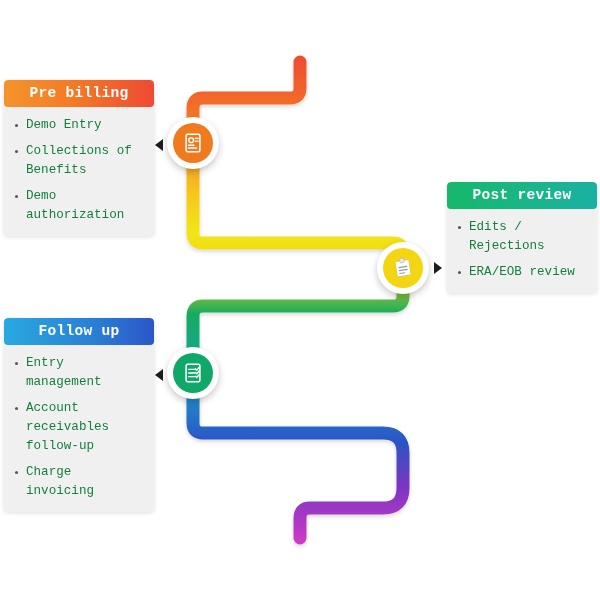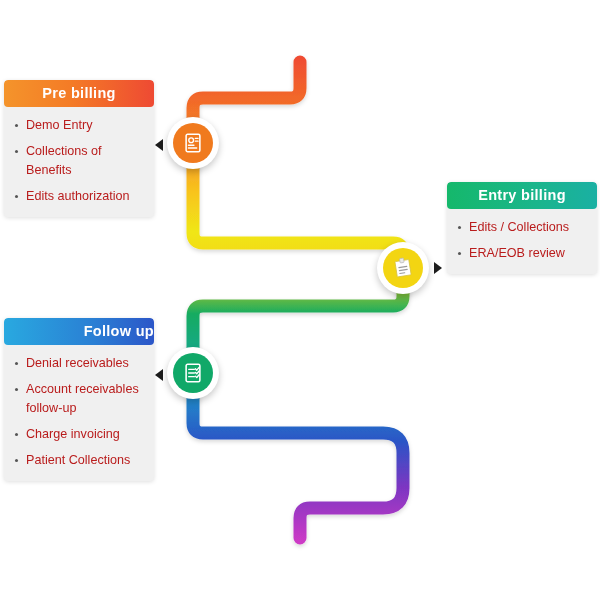--- a/index.html
+++ b/index.html
@@ -3,21 +3,21 @@
 <meta charset="utf-8">
 <style>
   html,body{margin:0;padding:0;}
   body{
     width:600px;height:600px;
     background:#ffffff;
     font-family:"Liberation Sans", sans-serif;
     position:relative;
     overflow:hidden;
   }
-  #stage{position:absolute;inset:0;width:520px;height:600px;}
+  #stage{position:absolute;inset:0;width:520px;height:600px;font-family:Liberation Mono, monospace;}
 
   
   #flow-svg{position:absolute;left:0;top:0;width:600px;height:600px;}
 
   
   .node{
     position:absolute;
     width:52px;height:52px;
     border-radius:50%;
     background:#ffffff;
@@ -62,40 +62,40 @@
   .panel-body ul{
     list-style:none;
     margin:0;padding:0;
   }
   .panel-body li{
     position:relative;
     padding-left:13px;
     margin:0 0 7px 0;
     font-size:12.6px;
     line-height:19px;
-    color:#b91c1c;
+    color:#15803d;
   }
   .panel-body li:last-child{margin-bottom:0;}
   .panel-body li:before{
     content:"";
     position:absolute;
     left:2px;top:8px;
     width:3px;height:3px;
     border-radius:50%;
     background:#555;
   }
 
   #panel-pre{left:4px;top:80px;width:150px;}
   #panel-pre .panel-header{background:linear-gradient(90deg,#f4942b 0%,#f47b26 45%,#ee4a33 100%);}
 
   #panel-post{left:447px;top:182px;width:150px;}
   #panel-post .panel-header{background:linear-gradient(90deg,#15b86b 0%,#1ab58c 60%,#1ab0a3 100%);}
 
   #panel-follow{left:4px;top:318px;width:150px;}
-  #panel-follow .panel-header{background:linear-gradient(90deg,#29a9e0 0%,#2a7fd4 60%,#2c56c8 100%);text-align:right;}
+  #panel-follow .panel-header{background:linear-gradient(90deg,#29a9e0 0%,#2a7fd4 60%,#2c56c8 100%);}
 
   
   .arrow{position:absolute;width:0;height:0;}
   .arrow-left{
     border-top:6px solid transparent;
     border-bottom:6px solid transparent;
     border-right:8px solid #1c1c1c;
   }
   .arrow-right{
     border-top:6px solid transparent;
@@ -202,40 +202,39 @@
   <div class="arrow arrow-left" id="arrow-pre"></div>
   <div class="arrow arrow-left" id="arrow-follow"></div>
   <div class="arrow arrow-right" id="arrow-post"></div>
 
   <div class="panel" id="panel-pre">
     <div class="panel-header">Pre billing</div>
     <div class="panel-body">
       <ul>
         <li>Demo Entry</li>
         <li>Collections of Benefits</li>
-        <li>Edits authorization</li>
+        <li>Demo authorization</li>
       </ul>
     </div>
   </div>
 
   <div class="panel" id="panel-post">
-    <div class="panel-header">Entry billing</div>
+    <div class="panel-header">Post review</div>
     <div class="panel-body">
       <ul>
-        <li>Edits / Collections</li>
+        <li>Edits / Rejections</li>
         <li>ERA/EOB review</li>
       </ul>
     </div>
   </div>
 
   <div class="panel" id="panel-follow">
     <div class="panel-header">Follow up</div>
     <div class="panel-body">
       <ul>
-        <li>Denial receivables</li>
+        <li>Entry management</li>
         <li>Account receivables follow-up</li>
         <li>Charge invoicing</li>
-        <li>Patient Collections</li>
       </ul>
     </div>
   </div>
 
 </div>
 
 </body></html>

